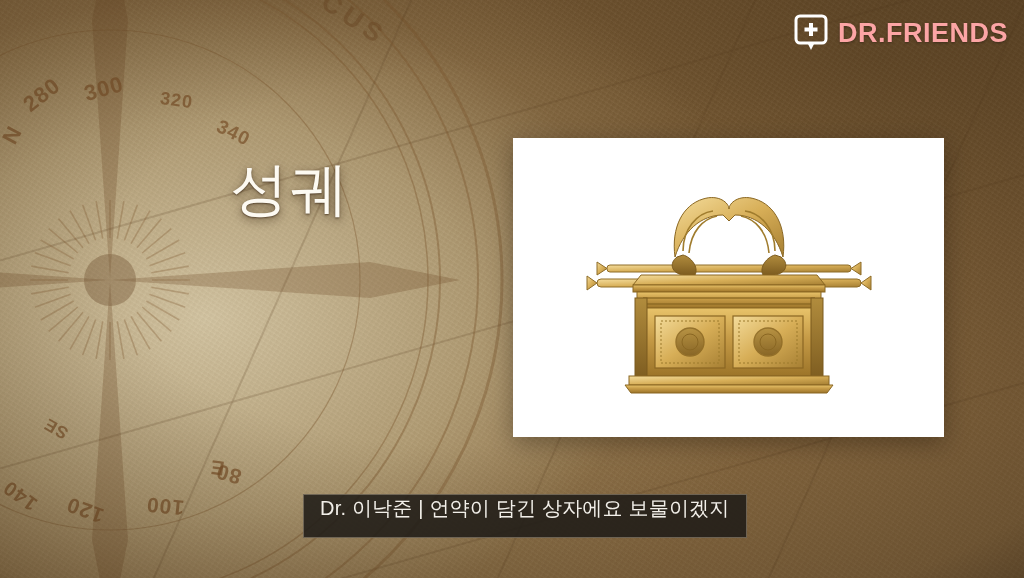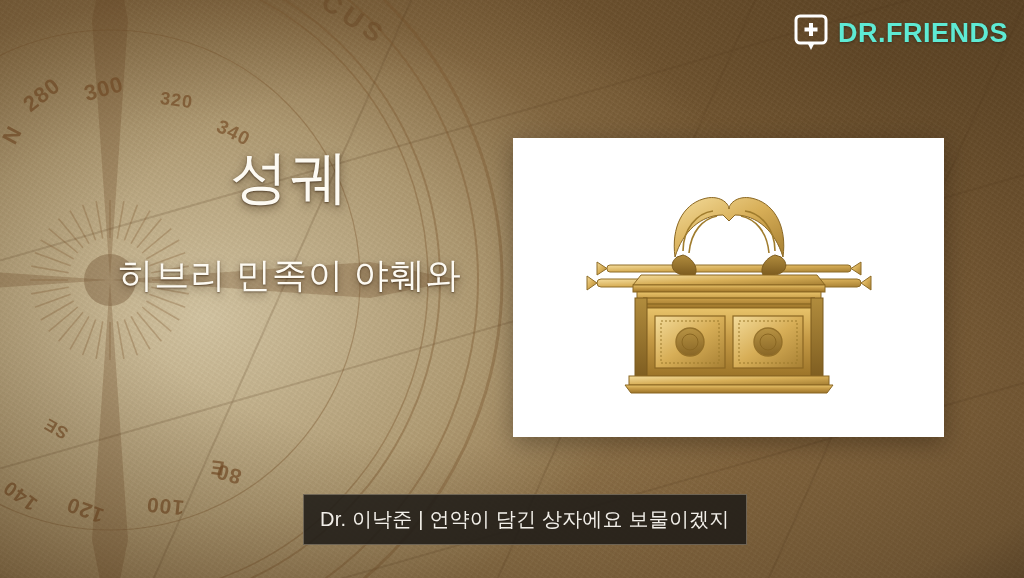--- a/index.html
+++ b/index.html
@@ -86,34 +86,34 @@
   .logo {
     position: absolute;
     top: 14px;
     right: 16px;
     display: flex;
     align-items: center;
     gap: 10px;
   }
   .logo-mark { width: 34px; height: 38px; display: block; }
   .logo-text {
-    color: #5eead4;
+    color: #fca5a5;
     font-weight: 800;
     font-size: 27px;
     letter-spacing: .5px;
     line-height: 1;
     font-family: "Liberation Sans", sans-serif;
     text-shadow: 0 1px 3px rgba(0,0,0,0.35);
   }
 
   
   .title-block {
     position: absolute;
     left: 40px;
-    top: 148px;
+    top: 160px;
     width: 500px;
     text-align: center;
     color: #fdfaf2;
   }
   .main-title {
     font-family: "Liberation Serif", serif;
     font-size: 58px;
     line-height: 1.05;
     font-weight: 400;
     letter-spacing: 2px;
@@ -147,23 +147,22 @@
     align-items: center;
     justify-content: center;
   }
   .ark-wrap svg { width: 300px; height: 238px; display: block; }
 
   
   .caption-bar {
     position: absolute;
     left: 303px;
     top: 494px;
-    height: 51px;
+    height: 44px;
     display: flex;
-    align-items: center;
     padding: 0 16px;
     background: rgba(32,28,24,0.88);
     border: 1px solid rgba(190,175,150,0.45);
     box-sizing: border-box;
   }
   .caption-text {
     color: #f2efe9;
     font-size: 20px;
     letter-spacing: .2px;
     white-space: nowrap;
@@ -280,21 +279,20 @@
         <rect x="2" y="2" width="30" height="27" rx="4" stroke="#ffffff" stroke-width="3"></rect>
         <path d="M13 28 L17 36 L21 28 Z" fill="#ffffff"></path>
         <path d="M17 9 V22 M10.5 15.5 H23.5" stroke="#ffffff" stroke-width="4" stroke-linecap="butt"></path>
       </svg>
     </span>
     <span class="logo-text">DR.FRIENDS</span>
   </div>
 
   <div class="title-block">
     <h1 class="main-title">성궤</h1>
-    <p class="sub-line">히브리 민족이 야훼와</p>
   </div>
 
   <div class="image-panel">
     <div class="ark-wrap">
       <svg viewBox="0 0 300 238">
         <defs>
           <linearGradient id="gold" x1="0" y1="0" x2="0" y2="1">
             <stop offset="0%" stop-color="#e8c36a"></stop>
             <stop offset="45%" stop-color="#c59a46"></stop>
             <stop offset="100%" stop-color="#9c7429"></stop>

